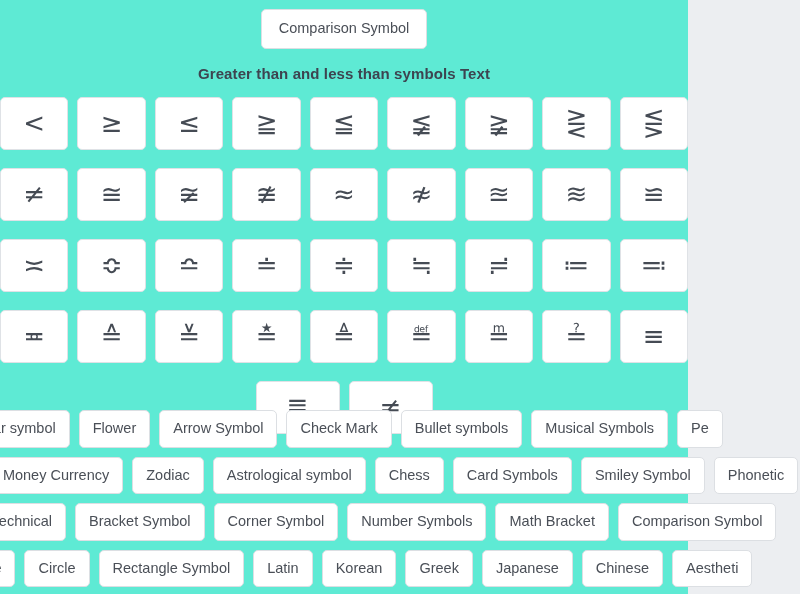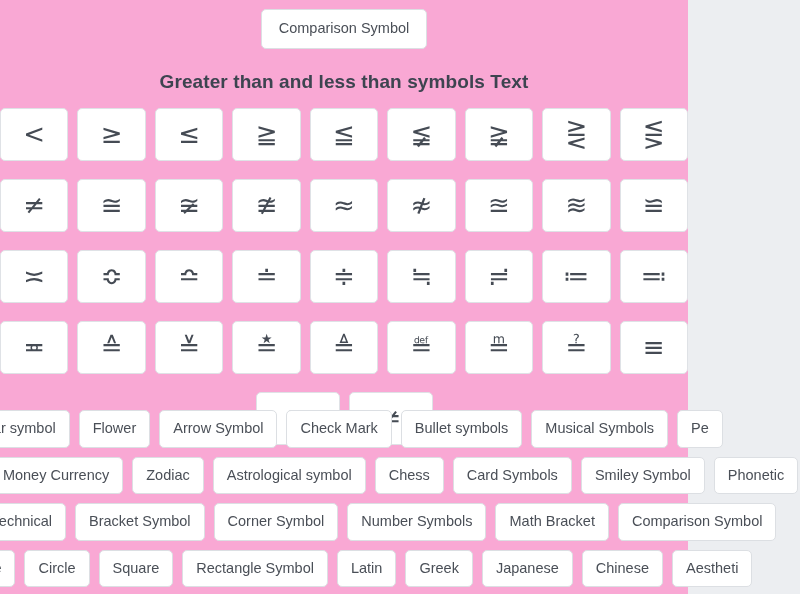--- a/index.html
+++ b/index.html
@@ -9,21 +9,21 @@
     width: 800px;
     height: 594px;
     background: #eceef1;
     font-family: "Liberation Sans", sans-serif;
     overflow: hidden;
   }
   #page {
     width: 688px;
     height: 594px;
     position: relative;
-    background: #f9a8d4;
+    background: #5eead4;
   }
 
   
   .top-pill-row {
     display: flex;
     justify-content: center;
     padding-top: 9px;
   }
   .top-pill {
     background: #ffffff;
@@ -32,24 +32,24 @@
     color: #4a4f57;
     font-size: 14.5px;
     line-height: 1;
     padding: 11px 17px 12px 17px;
     white-space: nowrap;
   }
 
   
   .heading {
     text-align: center;
-    font-size: 19px;
+    font-size: 15px;
     font-weight: bold;
     color: #3d4450;
-    margin-top: 22px;
+    margin-top: 16px;
     letter-spacing: .1px;
   }
 
   
   .sym-grid {
     margin-top: 15px;
     padding: 0 0px;
     display: flex;
     flex-wrap: wrap;
     justify-content: center;
@@ -185,23 +185,23 @@
         <div class="tag">Technical</div>
         <div class="tag">Bracket Symbol</div>
         <div class="tag">Corner Symbol</div>
         <div class="tag">Number Symbols</div>
         <div class="tag">Math Bracket</div>
         <div class="tag">Comparison Symbol</div>
       </div>
       <div class="tag-row">
         <div class="tag">Triangle</div>
         <div class="tag">Circle</div>
-        <div class="tag">Square</div>
         <div class="tag">Rectangle Symbol</div>
         <div class="tag">Latin</div>
+        <div class="tag">Korean</div>
         <div class="tag">Greek</div>
         <div class="tag">Japanese</div>
         <div class="tag">Chinese</div>
         <div class="tag">Aestheti</div>
       </div>
     </div>
 
 </div>
 
 </body></html>

